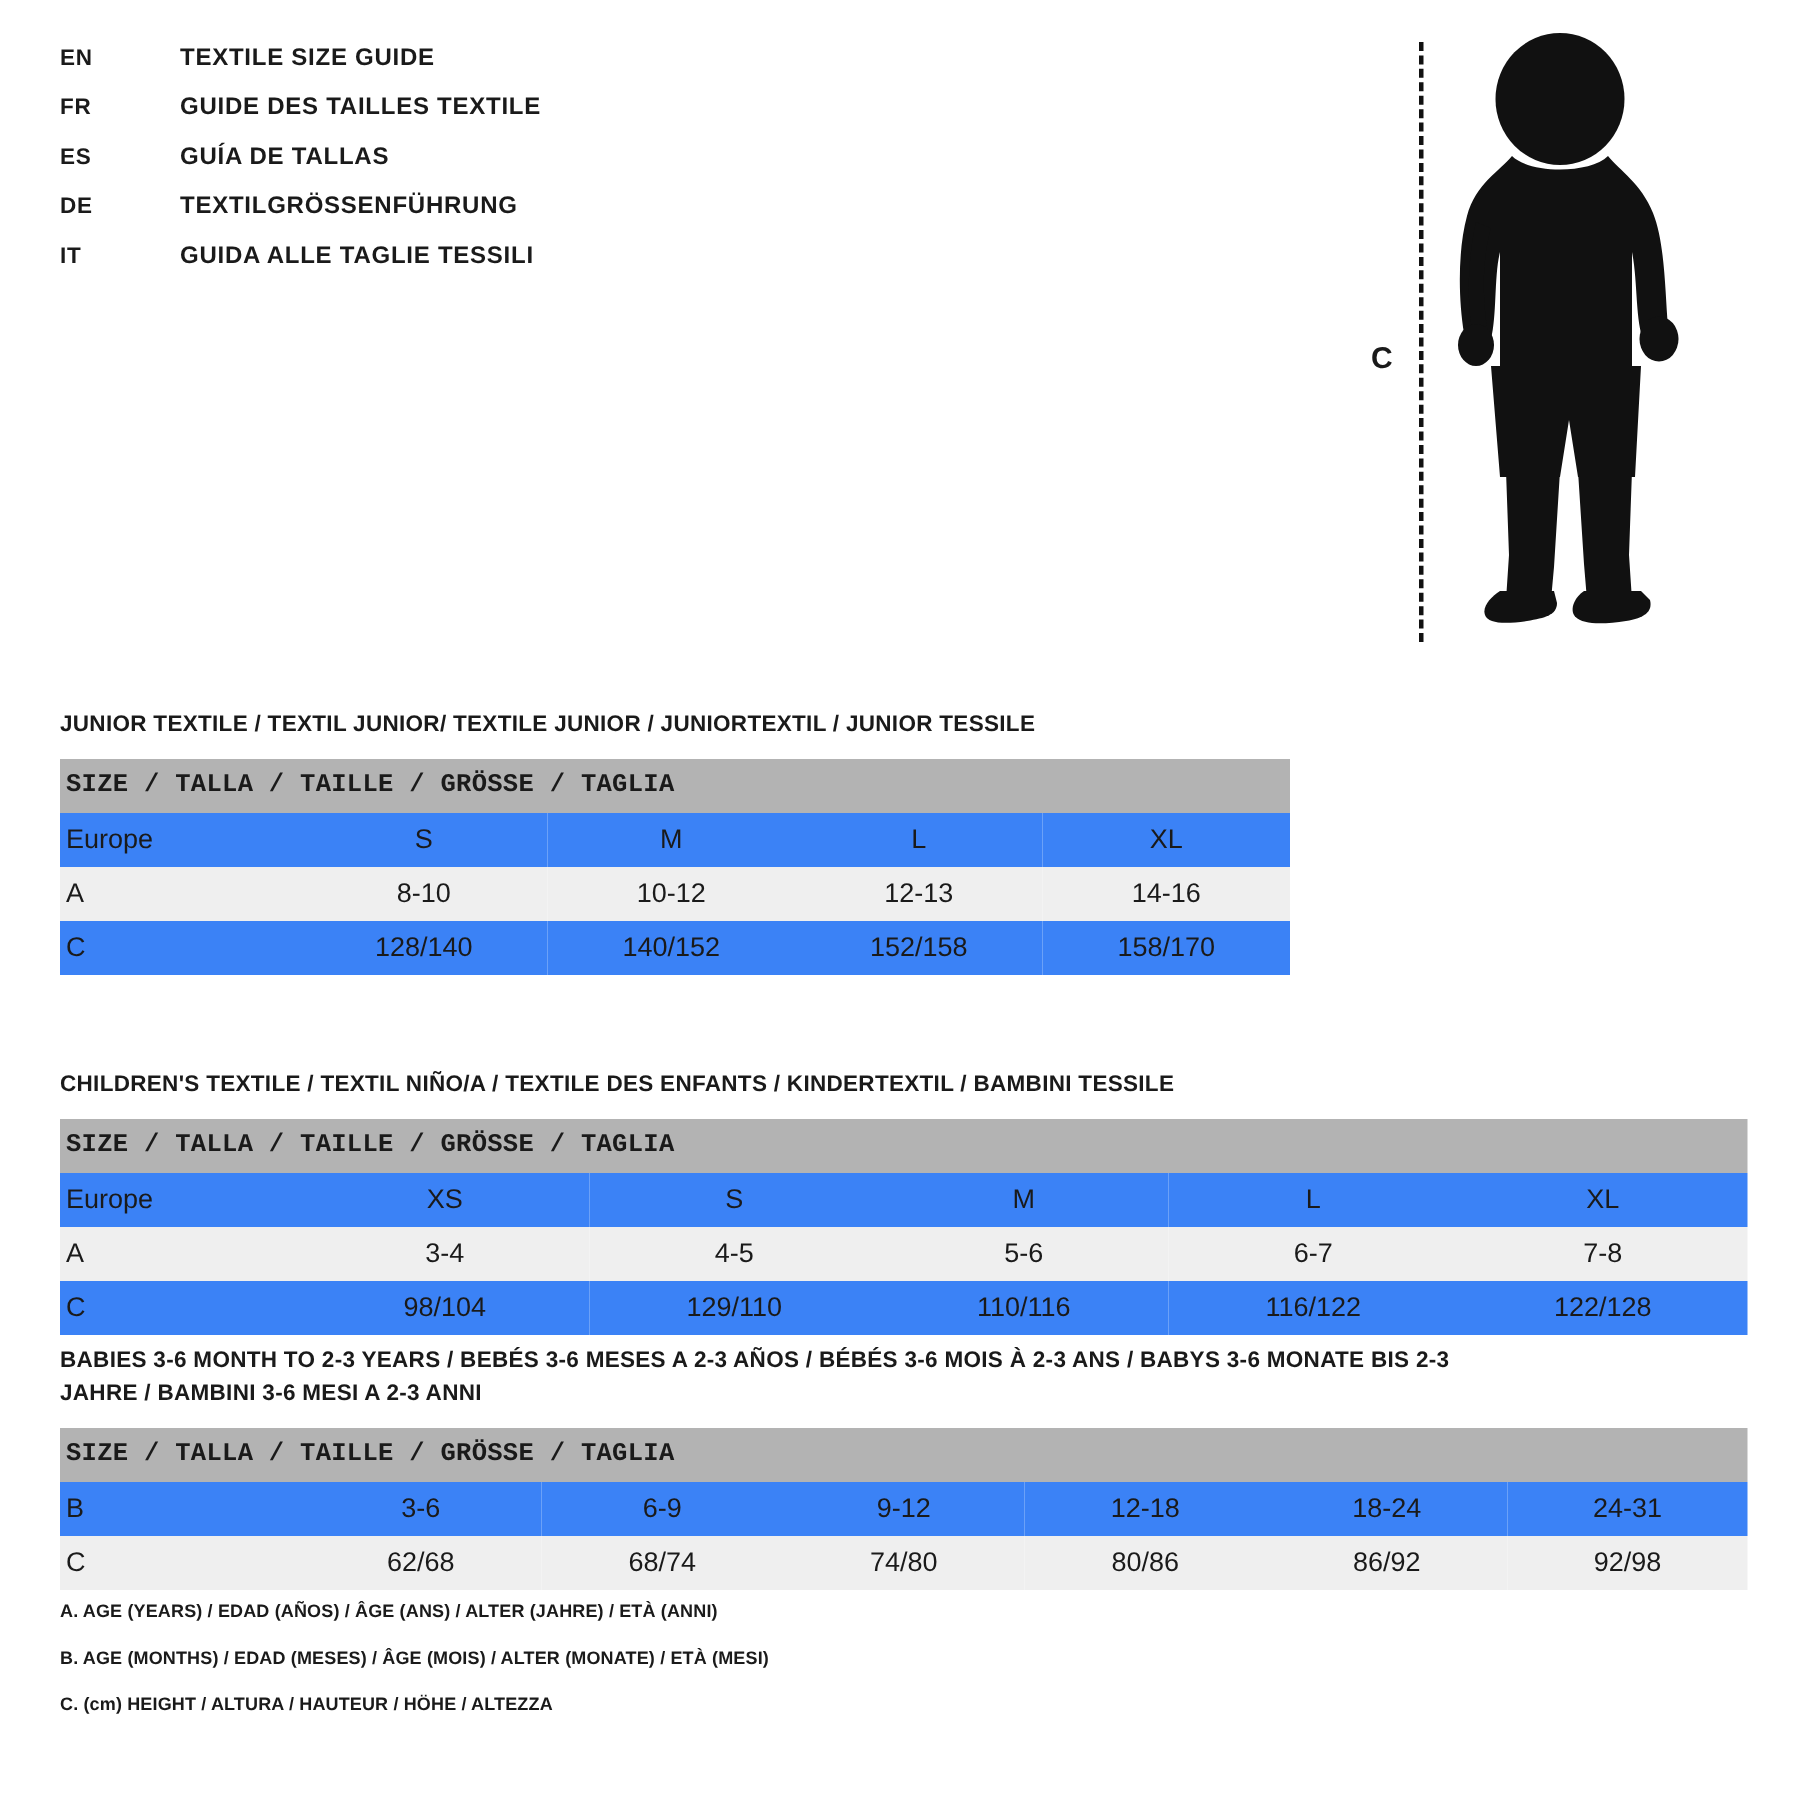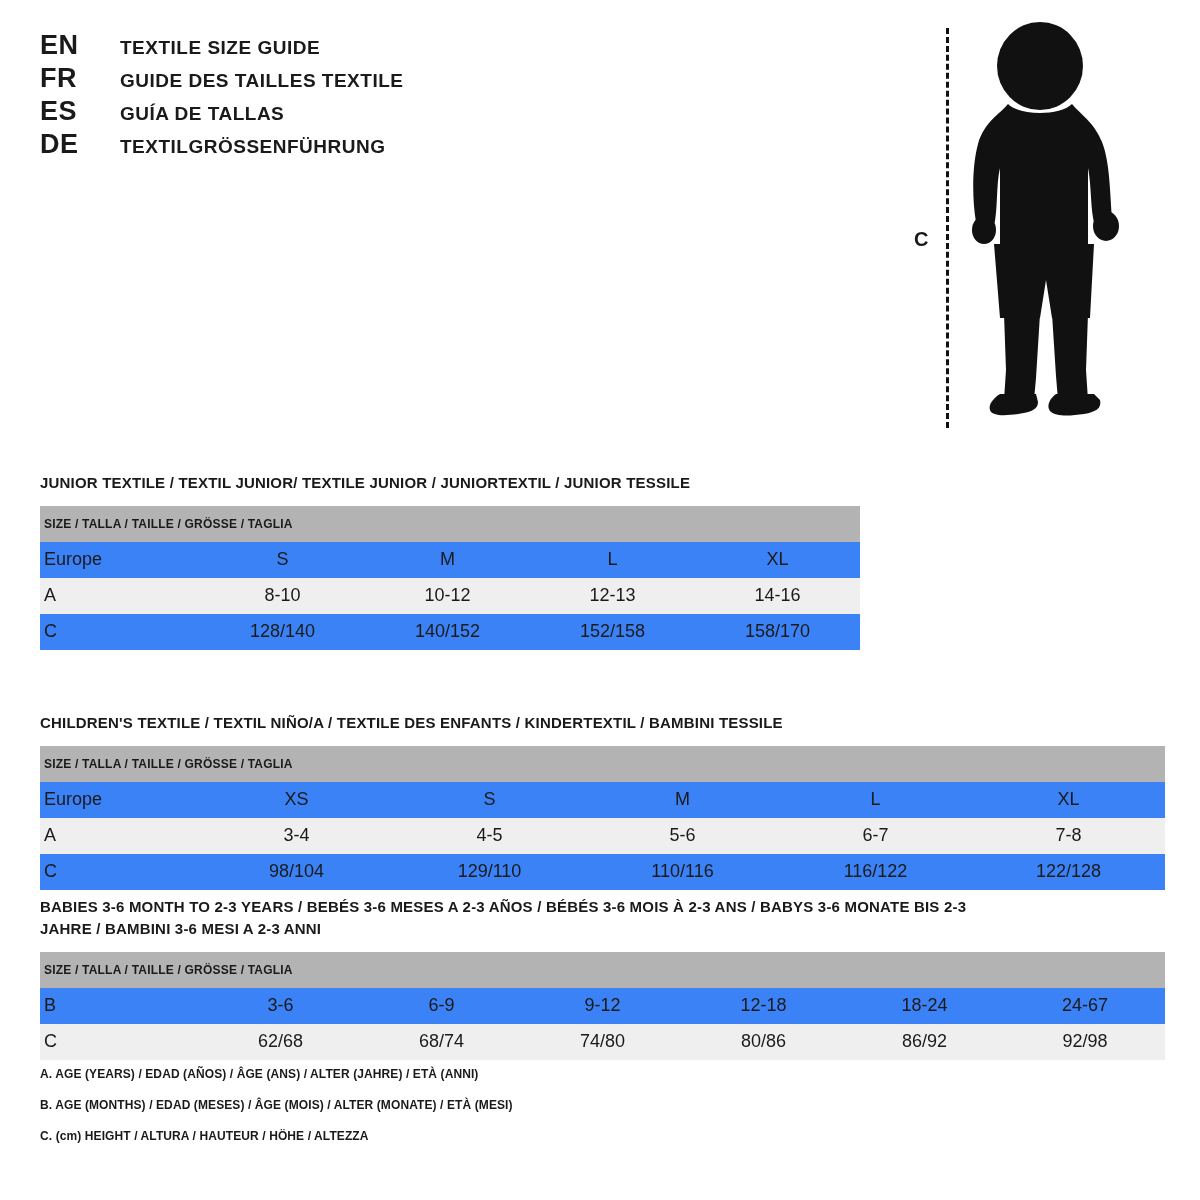--- a/index.html
+++ b/index.html
@@ -23,26 +23,26 @@
     top: 30px;
     width: 620px;
   }
   .header-row {
     display: flex;
     align-items: baseline;
     height: 33px;
   }
   .header-lang {
     width: 80px;
-    font-size: 27px;
+    font-size: 15px;
     font-weight: 700;
     letter-spacing: 0.5px;
   }
   .header-title {
-    font-size: 19px;
+    font-size: 16px;
     font-weight: 700;
     letter-spacing: 0.5px;
   }
 
   
   .figure-zone {
     position: absolute;
     left: 900px;
     top: 10px;
     width: 260px;
@@ -90,22 +90,23 @@
   }
   table.size-table td {
     padding: 5px 4px;
     height: 26px;
     vertical-align: middle;
   }
   .band-head td {
     background: #b3b3b3;
     font-weight: 700;
     letter-spacing: 0.2px;
-    font-size: 12px;
+    font-size: 17px;
     padding-left: 6px;
+    font-family: Liberation Mono, monospace;
   }
   .row-light td { background: #3b82f6; }
   .row-shade td { background: #efefef; }
   .cell-label {
     padding-left: 6px;
     text-align: left;
   }
   .cell-val {
     text-align: center;
   }
@@ -136,20 +137,24 @@
     <span class="header-lang">FR</span>
     <span class="header-title">GUIDE DES TAILLES TEXTILE</span>
   </div>
   <div class="header-row">
     <span class="header-lang">ES</span>
     <span class="header-title">GUÍA DE TALLAS</span>
   </div>
   <div class="header-row">
     <span class="header-lang">DE</span>
     <span class="header-title">TEXTILGRÖSSENFÜHRUNG</span>
+  </div>
+  <div class="header-row">
+    <span class="header-lang">IT</span>
+    <span class="header-title">GUIDA ALLE TAGLIE TESSILI</span>
   </div>
 </div>
 
 <div class="figure-zone">
   <span class="figure-label">C</span>
   <div class="figure-dashline"></div>
   <svg class="figure-svg" width="190" height="410" viewBox="0 0 190 410">
     <g fill="#111111">
 
       <ellipse cx="80" cy="48" rx="43" ry="44"></ellipse>
@@ -283,21 +288,21 @@
       <tr class="band-head">
         <td colspan="7">SIZE / TALLA / TAILLE / GRÖSSE / TAGLIA</td>
       </tr>
       <tr class="row-light">
         <td class="cell-label">B</td>
         <td class="cell-val">3-6</td>
         <td class="cell-val">6-9</td>
         <td class="cell-val">9-12</td>
         <td class="cell-val">12-18</td>
         <td class="cell-val">18-24</td>
-        <td class="cell-val">24-67</td>
+        <td class="cell-val">24-31</td>
       </tr>
       <tr class="row-shade">
         <td class="cell-label">C</td>
         <td class="cell-val">62/68</td>
         <td class="cell-val">68/74</td>
         <td class="cell-val">74/80</td>
         <td class="cell-val">80/86</td>
         <td class="cell-val">86/92</td>
         <td class="cell-val">92/98</td>
       </tr>

